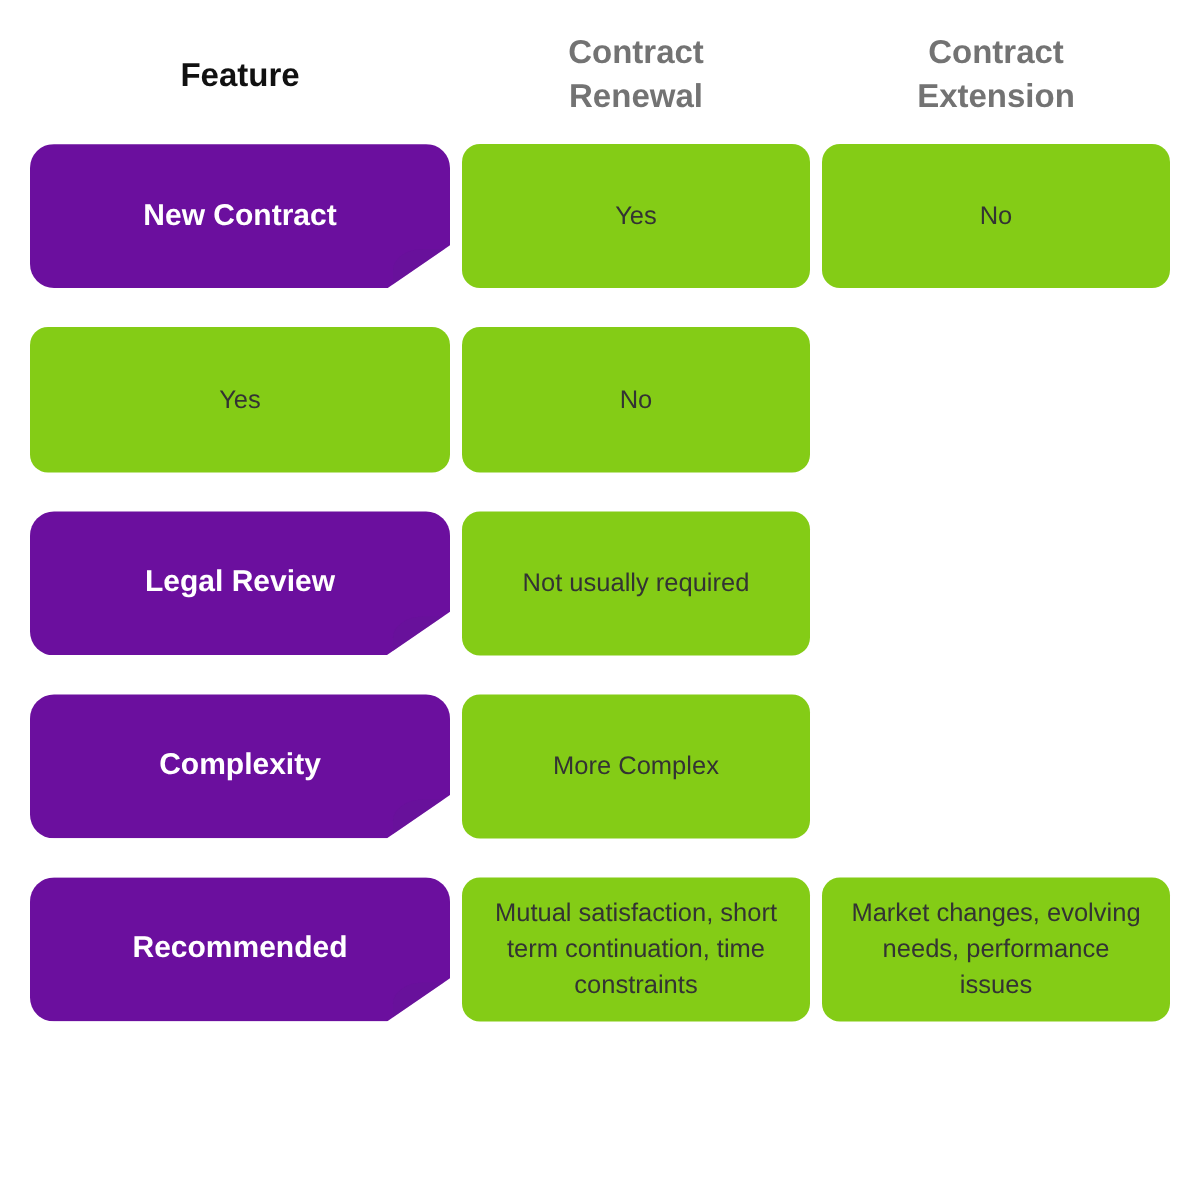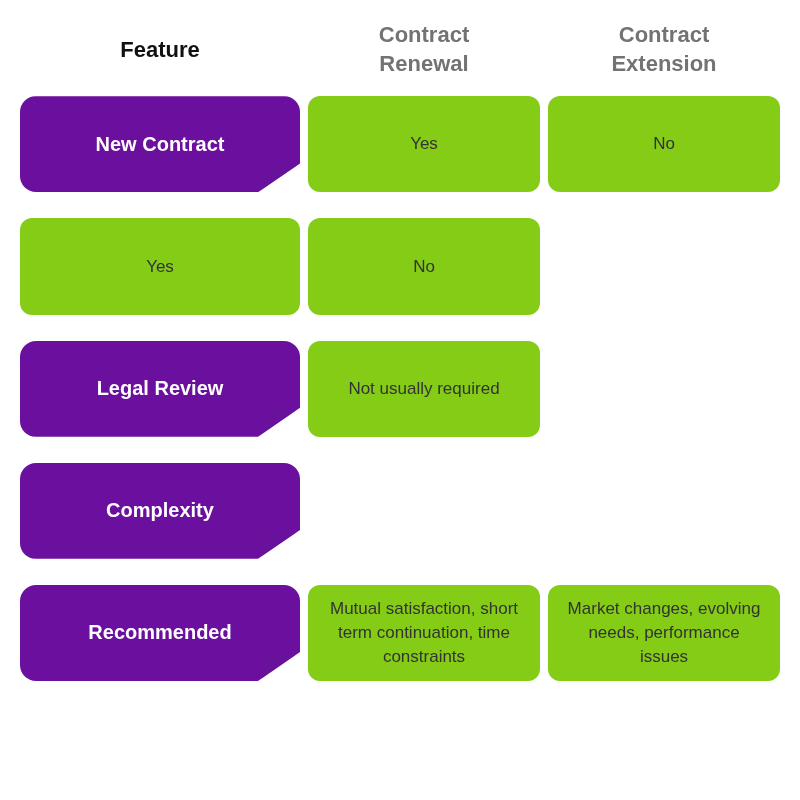--- a/index.html
+++ b/index.html
@@ -120,20 +120,21 @@
       <div class="data-row">
         <div class="value-cell">Yes</div>
         <div class="value-cell">No</div>
       </div>
       <div class="data-row">
         <div class="feature-cell">Legal Review</div>
         <div class="value-cell">Not usually required</div>
       </div>
       <div class="data-row">
         <div class="feature-cell">Complexity</div>
+        <div class="value-cell">More Complex</div>
       </div>
       <div class="data-row">
         <div class="feature-cell">Recommended</div>
         <div class="value-cell">Mutual satisfaction, short term continuation, time constraints</div>
         <div class="value-cell">Market changes, evolving needs, performance issues</div>
       </div>
     </div>
 </div>
 
 </body></html>

